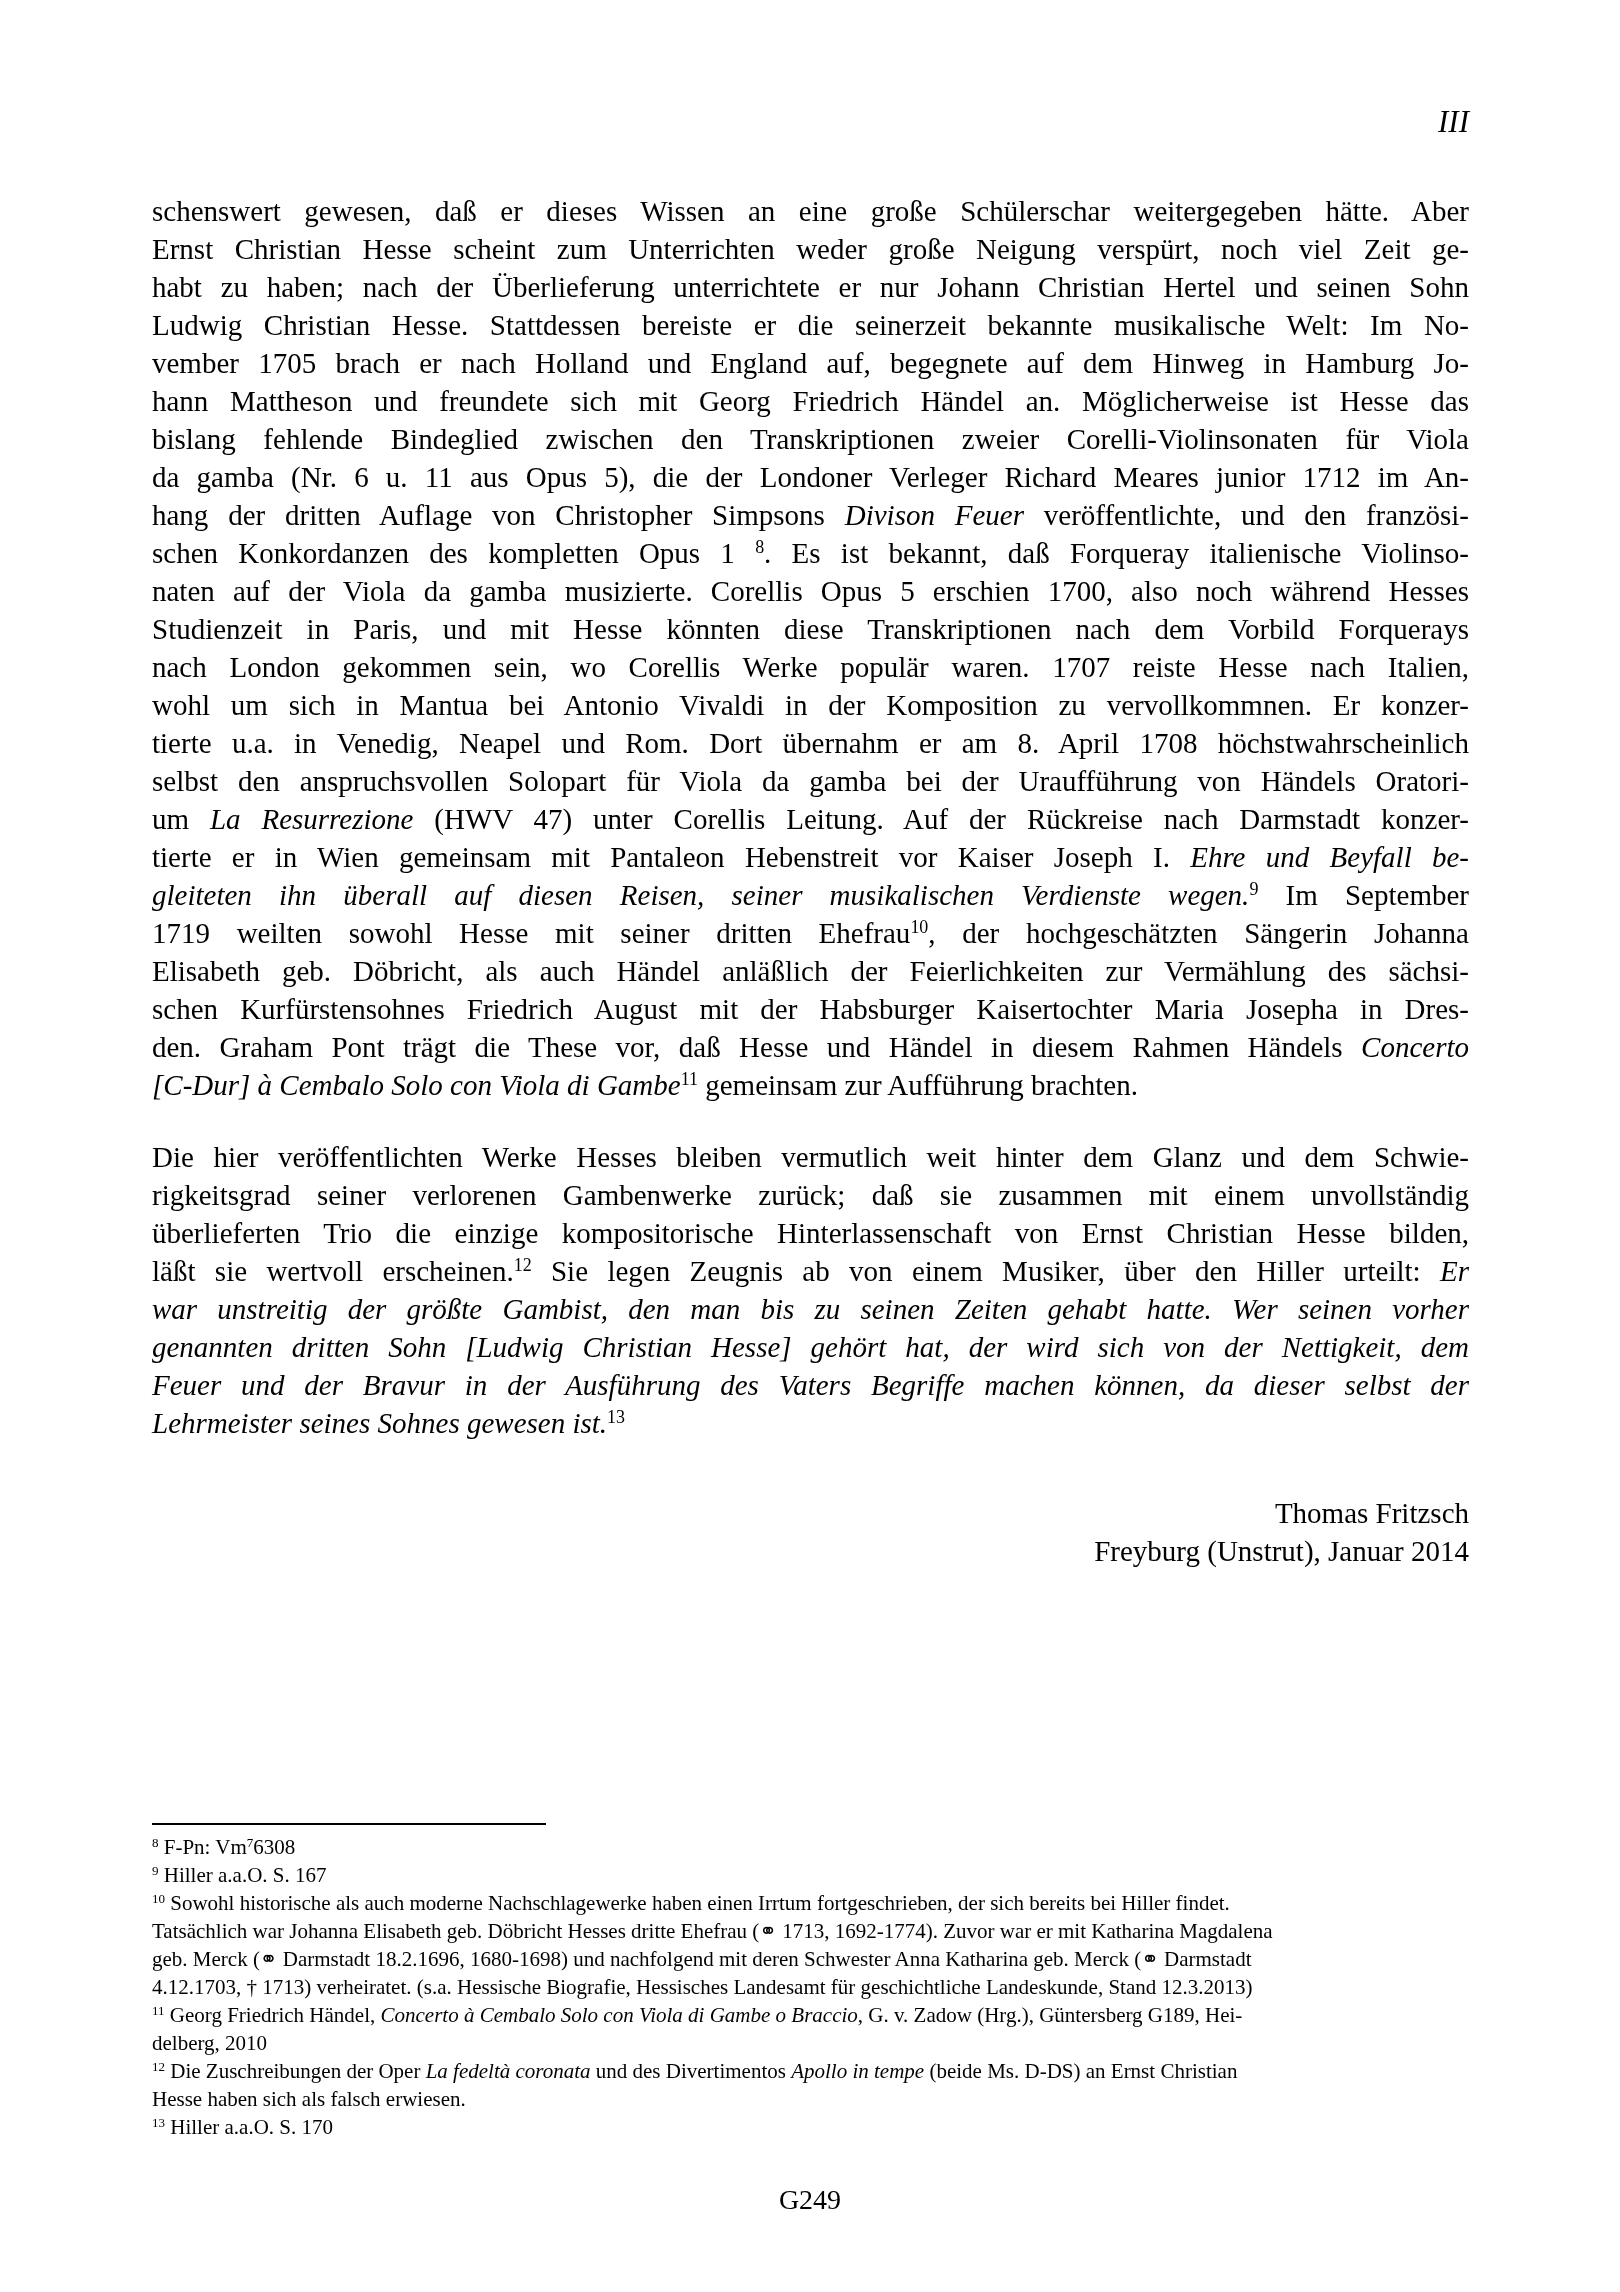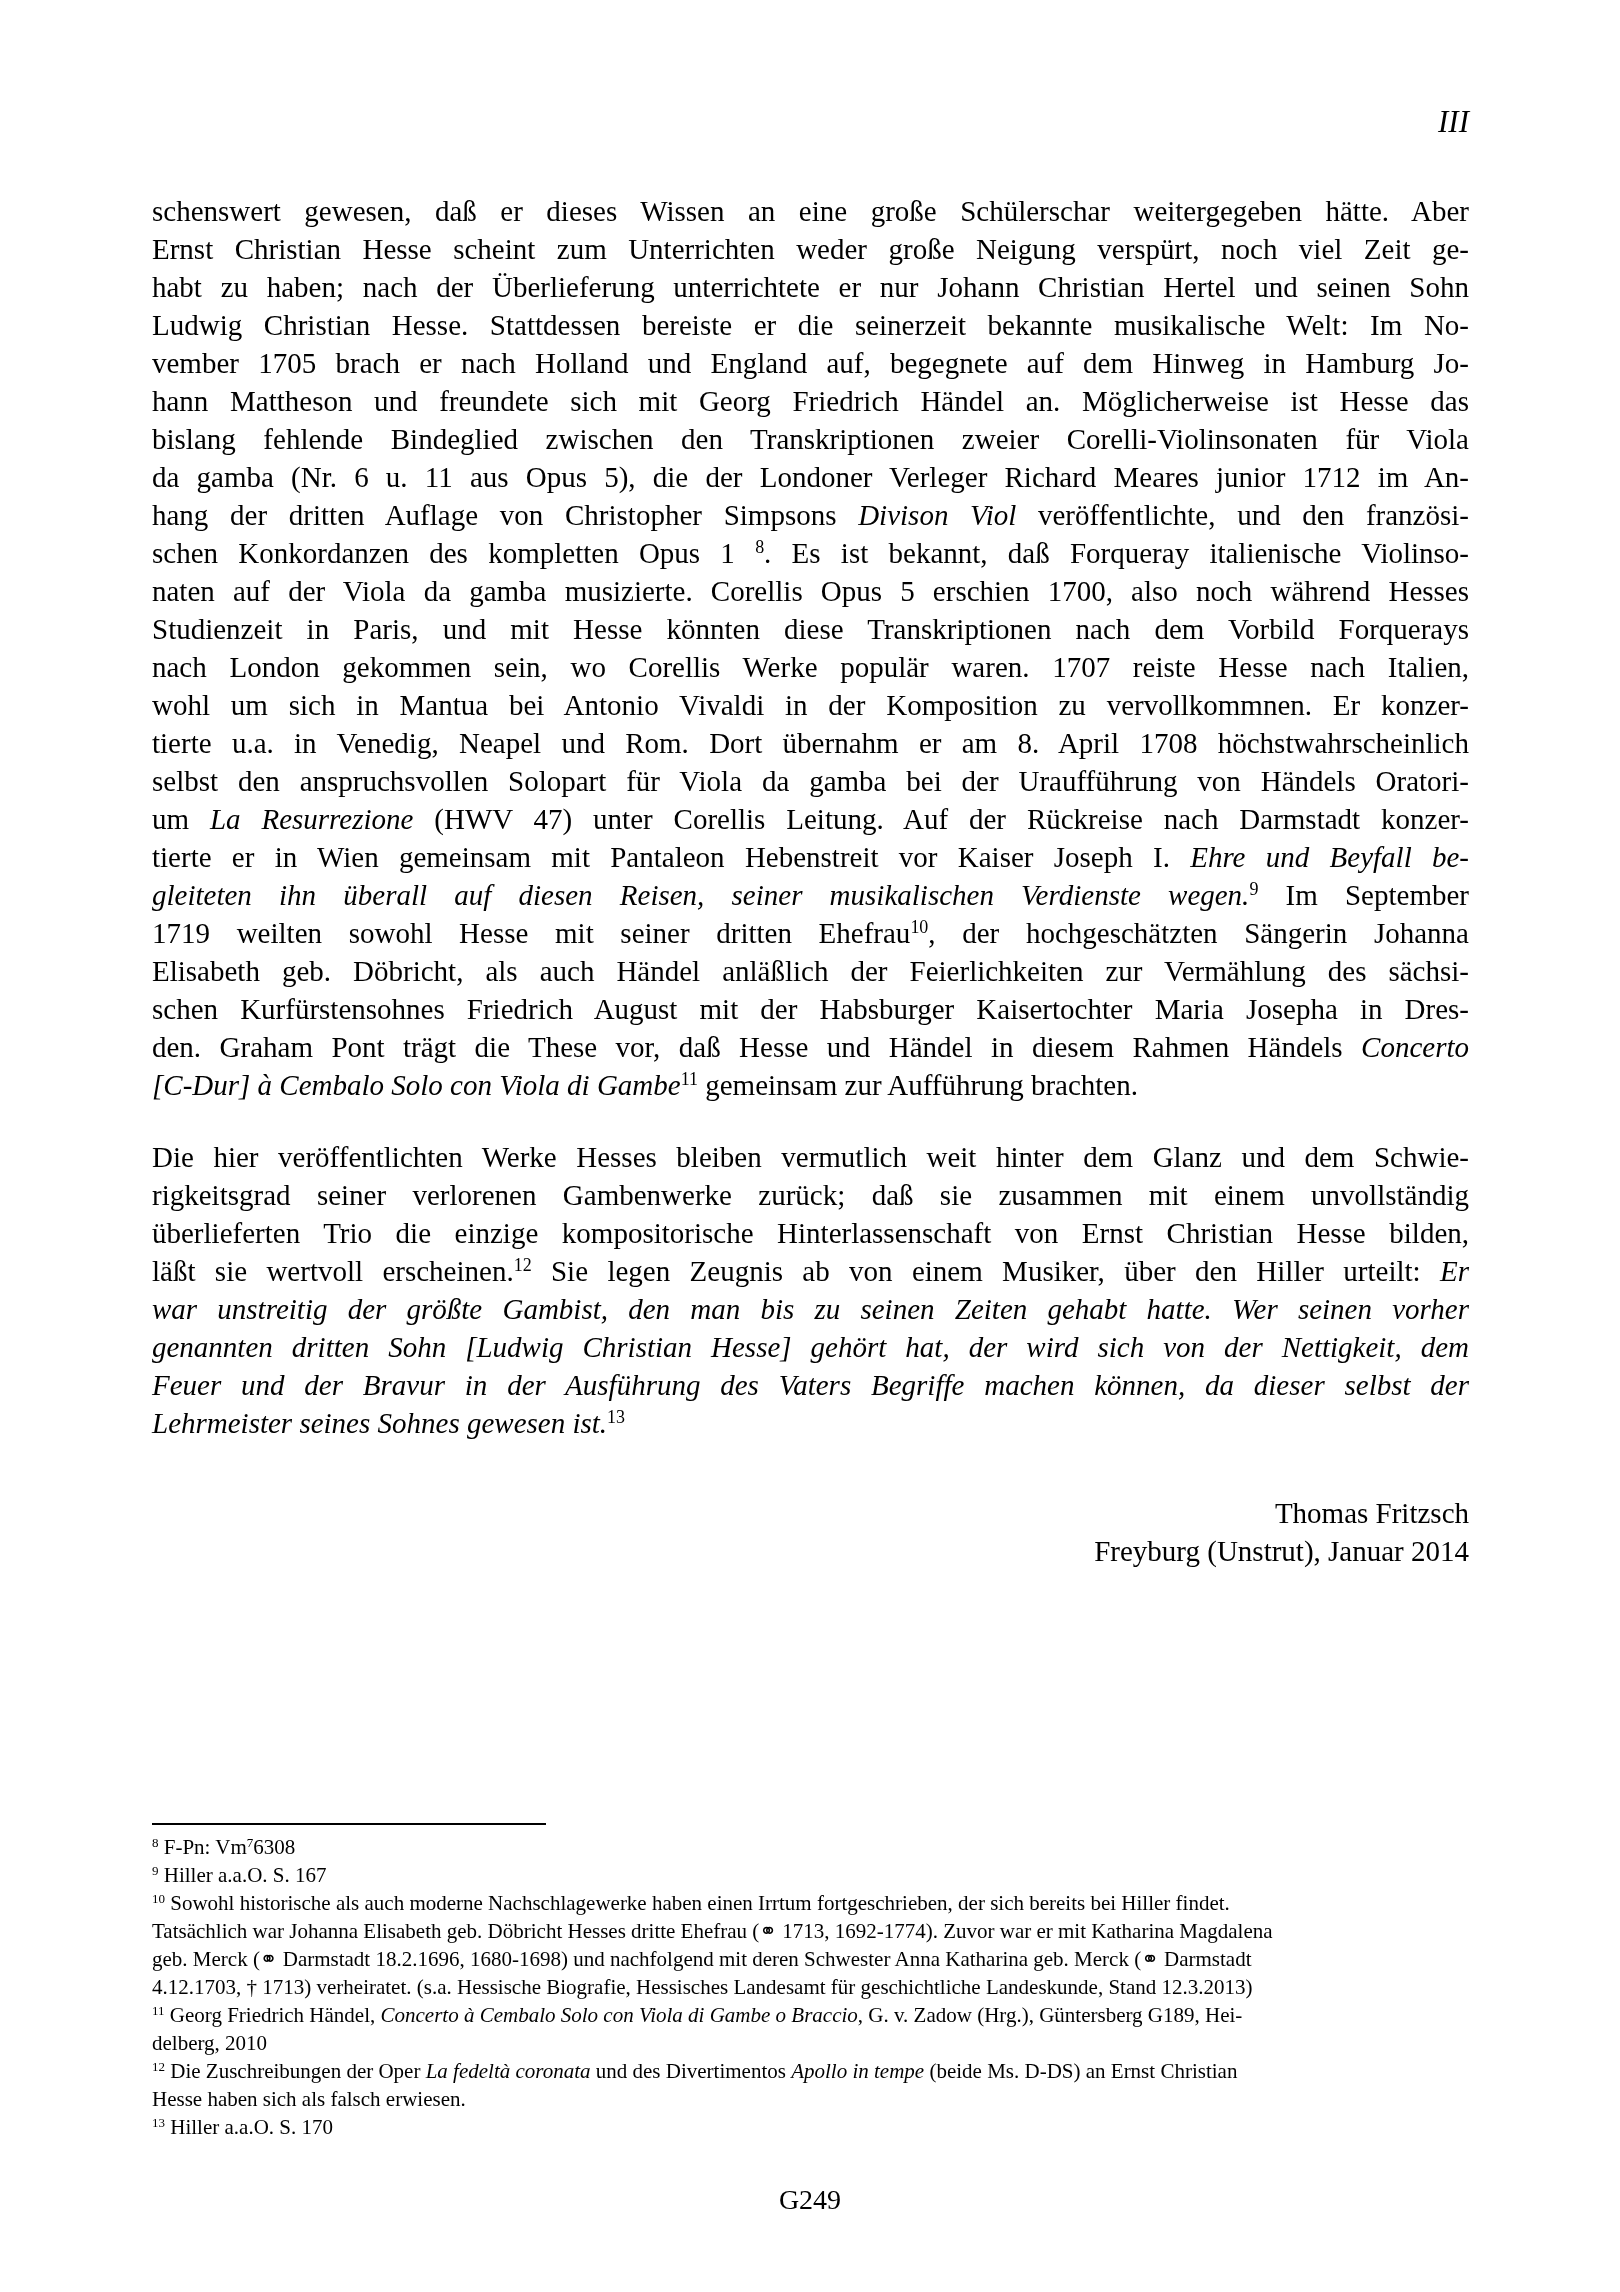--- a/index.html
+++ b/index.html
@@ -85,21 +85,21 @@
   <main class="text-block">
     <section class="paragraph">
         <div class="line"><span>schenswert gewesen, daß er dieses Wissen an eine große Schülerschar weitergegeben hätte. Aber</span></div>
         <div class="line"><span>Ernst Christian Hesse scheint zum Unterrichten weder große Neigung verspürt, noch viel Zeit ge-</span></div>
         <div class="line"><span>habt zu haben; nach der Überlieferung unterrichtete er nur Johann Christian Hertel und seinen Sohn</span></div>
         <div class="line"><span>Ludwig Christian Hesse. Stattdessen bereiste er die seinerzeit bekannte musikalische Welt: Im No-</span></div>
         <div class="line"><span>vember 1705 brach er nach Holland und England auf, begegnete auf dem Hinweg in Hamburg Jo-</span></div>
         <div class="line"><span>hann Mattheson und freundete sich mit Georg Friedrich Händel an. Möglicherweise ist Hesse das</span></div>
         <div class="line"><span>bislang fehlende Bindeglied zwischen den Transkriptionen zweier Corelli-Violinsonaten für Viola</span></div>
         <div class="line"><span>da gamba (Nr. 6 u. 11 aus Opus 5), die der Londoner Verleger Richard Meares junior 1712 im An-</span></div>
-        <div class="line"><span>hang der dritten Auflage von Christopher Simpsons </span><span class="it">Divison Viol</span><span> veröffentlichte, und den französi-</span></div>
+        <div class="line"><span>hang der dritten Auflage von Christopher Simpsons </span><span class="it">Divison Feuer</span><span> veröffentlichte, und den französi-</span></div>
         <div class="line"><span>schen Konkordanzen des kompletten Opus 1 </span><sup>8</sup><span>. Es ist bekannt, daß Forqueray italienische Violinso-</span></div>
         <div class="line"><span>naten auf der Viola da gamba musizierte. Corellis Opus 5 erschien 1700, also noch während Hesses</span></div>
         <div class="line"><span>Studienzeit in Paris, und mit Hesse könnten diese Transkriptionen nach dem Vorbild Forquerays</span></div>
         <div class="line"><span>nach London gekommen sein, wo Corellis Werke populär waren. 1707 reiste Hesse nach Italien,</span></div>
         <div class="line"><span>wohl um sich in Mantua bei Antonio Vivaldi in der Komposition zu vervollkommnen. Er konzer-</span></div>
         <div class="line"><span>tierte u.a. in Venedig, Neapel und Rom. Dort übernahm er am 8. April 1708 höchstwahrscheinlich</span></div>
         <div class="line"><span>selbst den anspruchsvollen Solopart für Viola da gamba bei der Uraufführung von Händels Oratori-</span></div>
         <div class="line"><span>um </span><span class="it">La Resurrezione</span><span> (HWV 47) unter Corellis Leitung. Auf der Rückreise nach Darmstadt konzer-</span></div>
         <div class="line"><span>tierte er in Wien gemeinsam mit Pantaleon Hebenstreit vor Kaiser Joseph I. </span><span class="it">Ehre und Beyfall be-</span></div>
         <div class="line"><span class="it">gleiteten ihn überall auf diesen Reisen, seiner musikalischen Verdienste wegen.</span><sup>9</sup><span> Im September</span></div>

